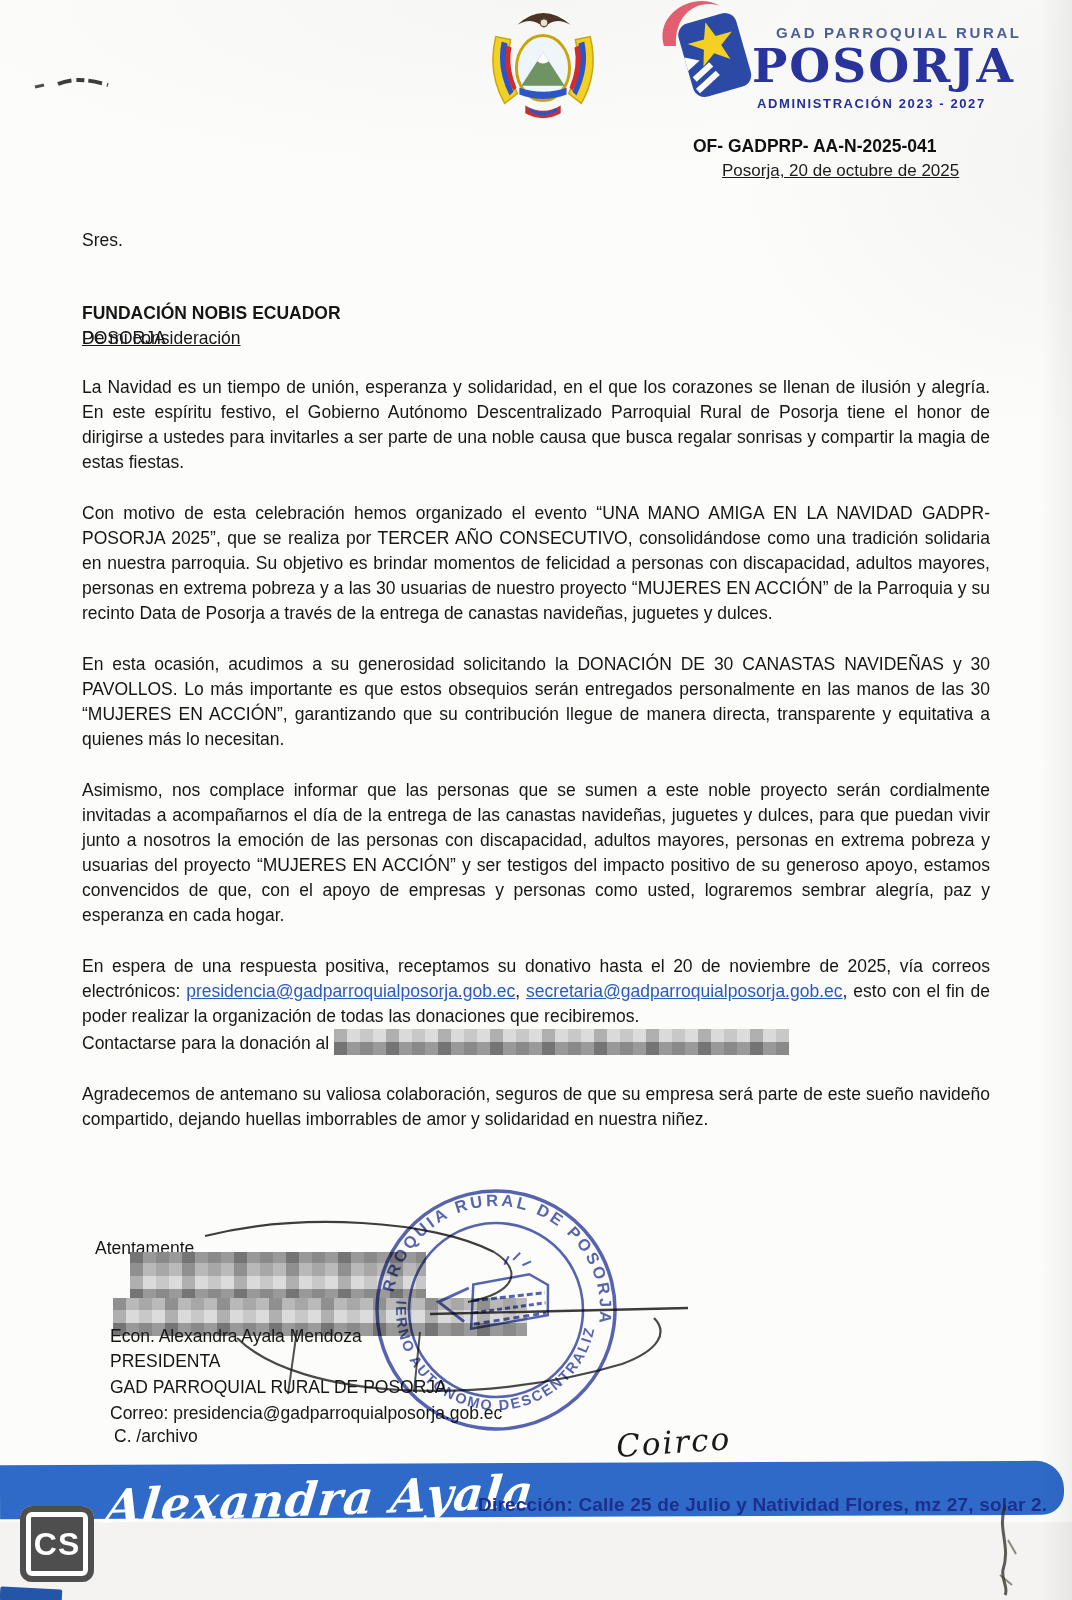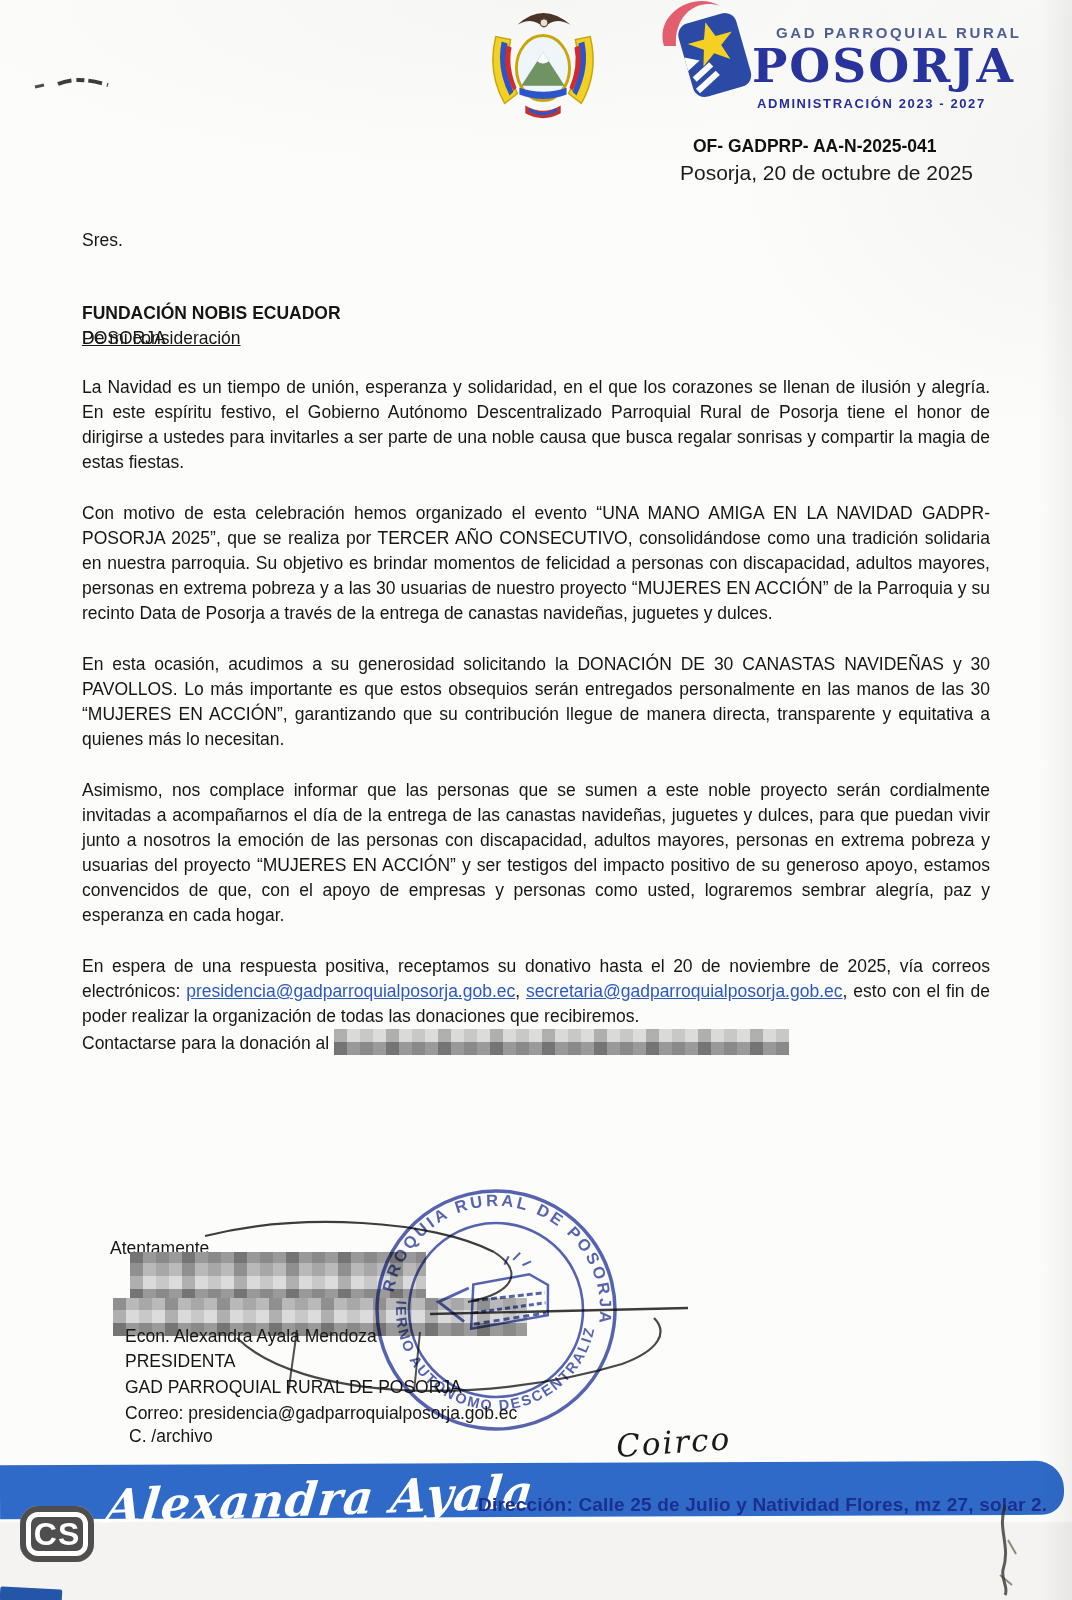--- a/index.html
+++ b/index.html
@@ -11,49 +11,49 @@
       #fcfcfb;
     font-family:"Liberation Sans", sans-serif;color:#161616;
   }
   .abs{position:absolute;}
   
   .org-line{left:776px;top:24px;font-size:15px;font-weight:bold;letter-spacing:2.6px;color:#4d5f93;}
   .brand{left:752px;top:38px;font-size:47px;font-weight:bold;letter-spacing:2px;color:#28349b;
          font-family:"DejaVu Serif", serif;}
   .admin{left:757px;top:96px;font-size:13px;font-weight:bold;letter-spacing:1.6px;color:#242f9a;}
   .refnum{left:693px;top:136px;font-size:17.5px;font-weight:bold;color:#111;}
-  .dateline{left:680px;top:161px;font-size:21px;color:#1b1b1b;}
+  .dateline{left:722px;top:161px;font-size:17px;color:#1b1b1b;text-decoration:underline;}
   
   .recipient{left:82px;top:228px;font-size:17.5px;line-height:25px;}
   .recipient .b{font-weight:bold;margin-top:48px;}
   .greeting{left:82px;top:328px;font-size:17.5px;text-decoration:underline;}
   .letter-body{left:82px;top:375px;width:908px;font-size:17.5px;line-height:25px;text-align:justify;}
   .para{margin:0 0 26px 0;}
   .para .b{font-weight:normal;}
   .para .link{color:#2b59c3;text-decoration:underline;cursor:pointer;}
   .mosaic{
     background-color:#b9b9b9;
     background-image:
       repeating-linear-gradient(0deg, rgba(70,70,70,.38) 0 13px, rgba(255,255,255,.28) 13px 26px, rgba(140,140,140,.30) 26px 39px),
       repeating-linear-gradient(90deg, rgba(90,90,90,.42) 0 13px, rgba(235,235,235,.38) 13px 26px, rgba(165,165,165,.28) 26px 39px, rgba(250,250,250,.32) 39px 52px);
   }
   .redact-inline{display:inline-block;vertical-align:-6px;}
   
-  .closing-line{font-size:17.5px;margin-left:15px;}
+  .closing-line{font-size:17.5px;}
   .b{font-weight:normal;}
   
   .band{left:0;top:1463px;width:1064px;height:54px;background:#2f6ac8;
         border-radius:0 28px 22px 0;transform:rotate(-0.25deg);}
   .script-sig{left:106px;top:1472px;font-family:"DejaVu Serif", serif;font-style:italic;font-weight:bold;
         font-size:46px;color:#ffffff;transform:rotate(-2deg) skewX(-8deg);letter-spacing:1px;}
   .address{left:478px;top:1494px;font-size:19px;font-weight:bold;color:#1c2f8f;letter-spacing:.2px;}
   .bottom-strip{left:0;top:1522px;width:1072px;height:78px;background:#f4f3f1;}
   .corner-sliver{left:0;top:1588px;width:62px;height:14px;background:#2456a8;transform:rotate(3deg);border-radius:2px;}
   
-  .cs-logo{left:20px;top:1506px;width:74px;height:56px;background:#4e4e4e;border-radius:18px;
+  .cs-logo{left:20px;top:1506px;width:74px;height:76px;background:#4e4e4e;border-radius:12px;
            box-shadow:inset 0 0 0 6px #4e4e4e, inset 0 0 0 11px #ffffff;
            display:flex;align-items:center;justify-content:center;}
   .cs-logo span{color:#ffffff;font-weight:bold;font-size:32px;letter-spacing:1px;}
   .cs-text{left:112px;top:1508px;font-size:40px;color:#a3a3a3;opacity:.9;letter-spacing:.5px;}
   
   .handnote{left:616px;top:1424px;font-family:"DejaVu Serif", serif;font-style:italic;font-size:31px;
             color:#1a1a1a;transform:rotate(-4deg);letter-spacing:2px;}
   .right-shade{left:1040px;top:0;width:32px;height:1600px;
             background:linear-gradient(90deg, transparent, rgba(0,0,0,0.05));}
 </style>
@@ -108,20 +108,21 @@
     <div>POSORJA</div>
   </div>
   <div class="abs greeting">De mi consideración</div>
 
   <div class="abs letter-body">
       <div class="para"><span>La </span><span class="b">Navidad</span><span> es un tiempo de unión, esperanza y solidaridad, en el que los corazones se llenan de ilusión y alegría. En este espíritu festivo, el </span><span class="b">Gobierno Autónomo Descentralizado Parroquial Rural de Posorja</span><span> tiene el honor de dirigirse a ustedes para invitarles a ser parte de una noble causa que busca regalar sonrisas y compartir la magia de estas fiestas.</span></div>
       <div class="para"><span>Con motivo de esta celebración hemos organizado el evento </span><span class="b">“UNA MANO AMIGA EN LA NAVIDAD GADPR-POSORJA 2025”</span><span>, que se realiza por </span><span class="b">TERCER AÑO CONSECUTIVO</span><span>, consolidándose como una tradición solidaria en nuestra parroquia. Su objetivo es brindar momentos de felicidad a personas con discapacidad, adultos mayores, personas en extrema pobreza y a las 30 usuarias de nuestro proyecto </span><span class="b">“MUJERES EN ACCIÓN”</span><span> de la Parroquia y su recinto Data de Posorja a través de la entrega de canastas navideñas, juguetes y dulces.</span></div>
       <div class="para"><span>En esta ocasión, acudimos a su generosidad solicitando la </span><span class="b">DONACIÓN DE 30 CANASTAS NAVIDEÑAS y 30 PAVOLLOS</span><span>. Lo más importante es que estos obsequios </span><span class="b">serán entregados personalmente en las manos de las 30 “MUJERES EN ACCIÓN”</span><span>, garantizando que su contribución llegue de manera directa, transparente y equitativa a quienes más lo necesitan.</span></div>
       <div class="para"><span>Asimismo, nos complace informar que las personas que se sumen a este noble proyecto </span><span class="b">serán cordialmente invitadas a acompañarnos el día de la entrega de las canastas navideñas, juguetes y dulces</span><span>, para que puedan vivir junto a nosotros la emoción de las personas con discapacidad, adultos mayores, personas en extrema pobreza y usuarias del proyecto “MUJERES EN ACCIÓN” y ser testigos del impacto positivo de su generoso apoyo, estamos convencidos de que, con el apoyo de empresas y personas como usted, lograremos sembrar alegría, paz y esperanza en cada hogar.</span></div>
       <div class="para"><span>En espera de una respuesta positiva, receptamos su donativo hasta el 20 de noviembre de 2025, vía correos electrónicos:  </span><span class="link">presidencia@gadparroquialposorja.gob.ec</span><span>, </span><span class="link">secretaria@gadparroquialposorja.gob.ec</span><span>, </span><span class="b">esto con el fin</span><span> de poder realizar la organización de todas las donaciones que recibiremos.</span><br><span>Contactarse para la donación al </span><span class="mosaic redact-inline" style="width: 455px; height: 26px;"></span></div>
+      <div class="para"><span>Agradecemos de antemano su valiosa colaboración, seguros de que su empresa será parte de este </span><span class="b">sueño navideño compartido</span><span>, dejando huellas imborrables de amor y solidaridad en nuestra niñez.</span></div>
     </div>
 
   <div class="abs closing-line" style="left:95px;top:1238px">Atentamente,</div>
 
   <div class="abs mosaic" style="left:130px;top:1252px;width:296px;height:50px"></div>
   <div class="abs mosaic" style="left:113px;top:1298px;width:414px;height:38px"></div>
 
   <svg class="abs" style="left:0;top:0" width="1072" height="1600">
     <path d="M205 1236 C 300 1212, 432 1220, 494 1252" stroke="#1a1a1a" stroke-width="2.2" fill="none" opacity=".85"></path>
     <path d="M494 1252 C 522 1270, 518 1292, 468 1302" stroke="#1a1a1a" stroke-width="2" fill="none" opacity=".8"></path>

